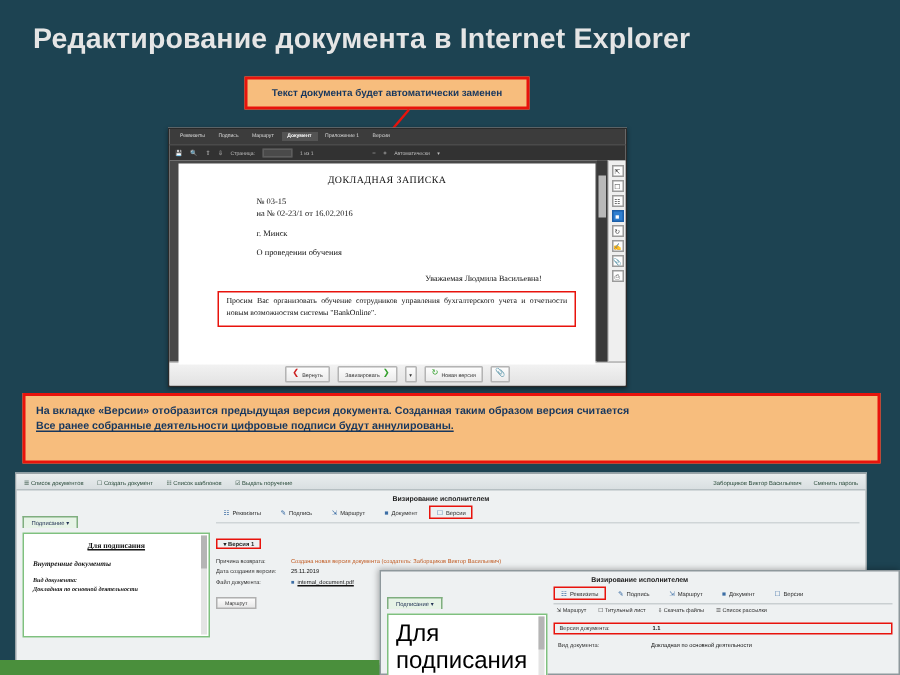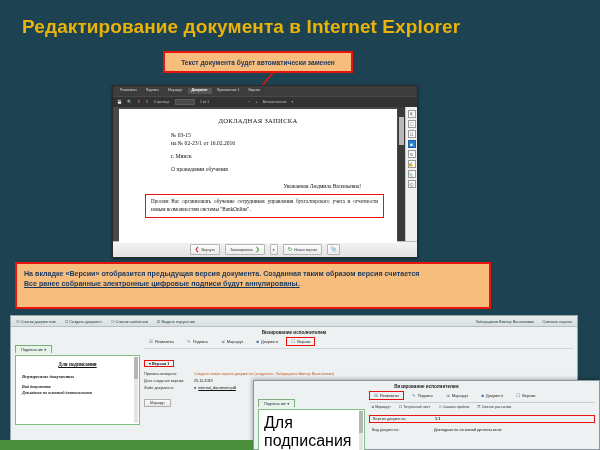--- a/index.html
+++ b/index.html
@@ -6,21 +6,21 @@
   html, body { margin:0; padding:0; }
   body {
     width:600px; height:450px; overflow:hidden;
     font-family:"Liberation Sans", sans-serif;
     background:#1d4352;
     position:relative;
   }
   
   .slide-title{
     position:absolute; left:22px; top:16px;
-    font-size:19px; font-weight:bold; color:#eab308;
+    font-size:19px; font-weight:bold; color:#e5e5e5;
     letter-spacing:.1px; white-space:nowrap;
   }
   
   .callout-top{
     position:absolute; left:163px; top:51px; width:190px; height:22px;
     background:#f7bd7d; border:2px solid #e8130c;
     display:flex; align-items:center; justify-content:center;
     font-size:6.6px; font-weight:bold; color:#17375e; text-align:center;
   }
   .callout-tail{
@@ -110,21 +110,21 @@
   .ie-btn{
     display:flex; align-items:center; gap:2px;
     background:linear-gradient(#fdfdfd,#ebebeb); border:1px solid #b4b4b4;
     border-radius:1px; height:11px; padding:0 4px;
     font-size:3.6px; color:#333; white-space:nowrap;
   }
   .ie-btn .gly{ font-size:5.5px; line-height:1; }
   .ie-btn.small{ padding:0 2px; }
   
   .note-box{
-    position:absolute; left:15px; top:262px; width:476px; height:47px;
+    position:absolute; left:15px; top:262px; width:572px; height:47px;
     background:#f7bd7d; border:2px solid #e8130c;
     padding:5px 7px; color:#17375e; font-size:7.1px; font-weight:bold;
     line-height:1.48;
   }
   .note-box .u{ text-decoration:underline; }
   
   .app-window{
     position:absolute; left:10px; top:315px; width:568px; height:128px;
     background:#eef1f2; border:1px solid #9aa4a8;
   }
@@ -297,21 +297,21 @@
       <span>Новая версия</span>
     </div>
     <div class="ie-btn small">
       <span class="gly">📎</span>
     </div>
   </div>
 </div>
 
 <div class="note-box">
   <div>На вкладке «Версии» отобразится предыдущая версия документа. Созданная таким образом версия считается</div>
-  <div class="u">Все ранее собранные электронные цифровые подписи будут аннулированы.</div>
+  <div class="u">Все ранее собранные деятельности цифровые подписи будут аннулированы.</div>
 </div>
 
 <div class="app-window">
 
   <div class="app-topbar">
     <span>
       <span>☰</span>
       <span>Список документов</span>
     </span>
     <span>

